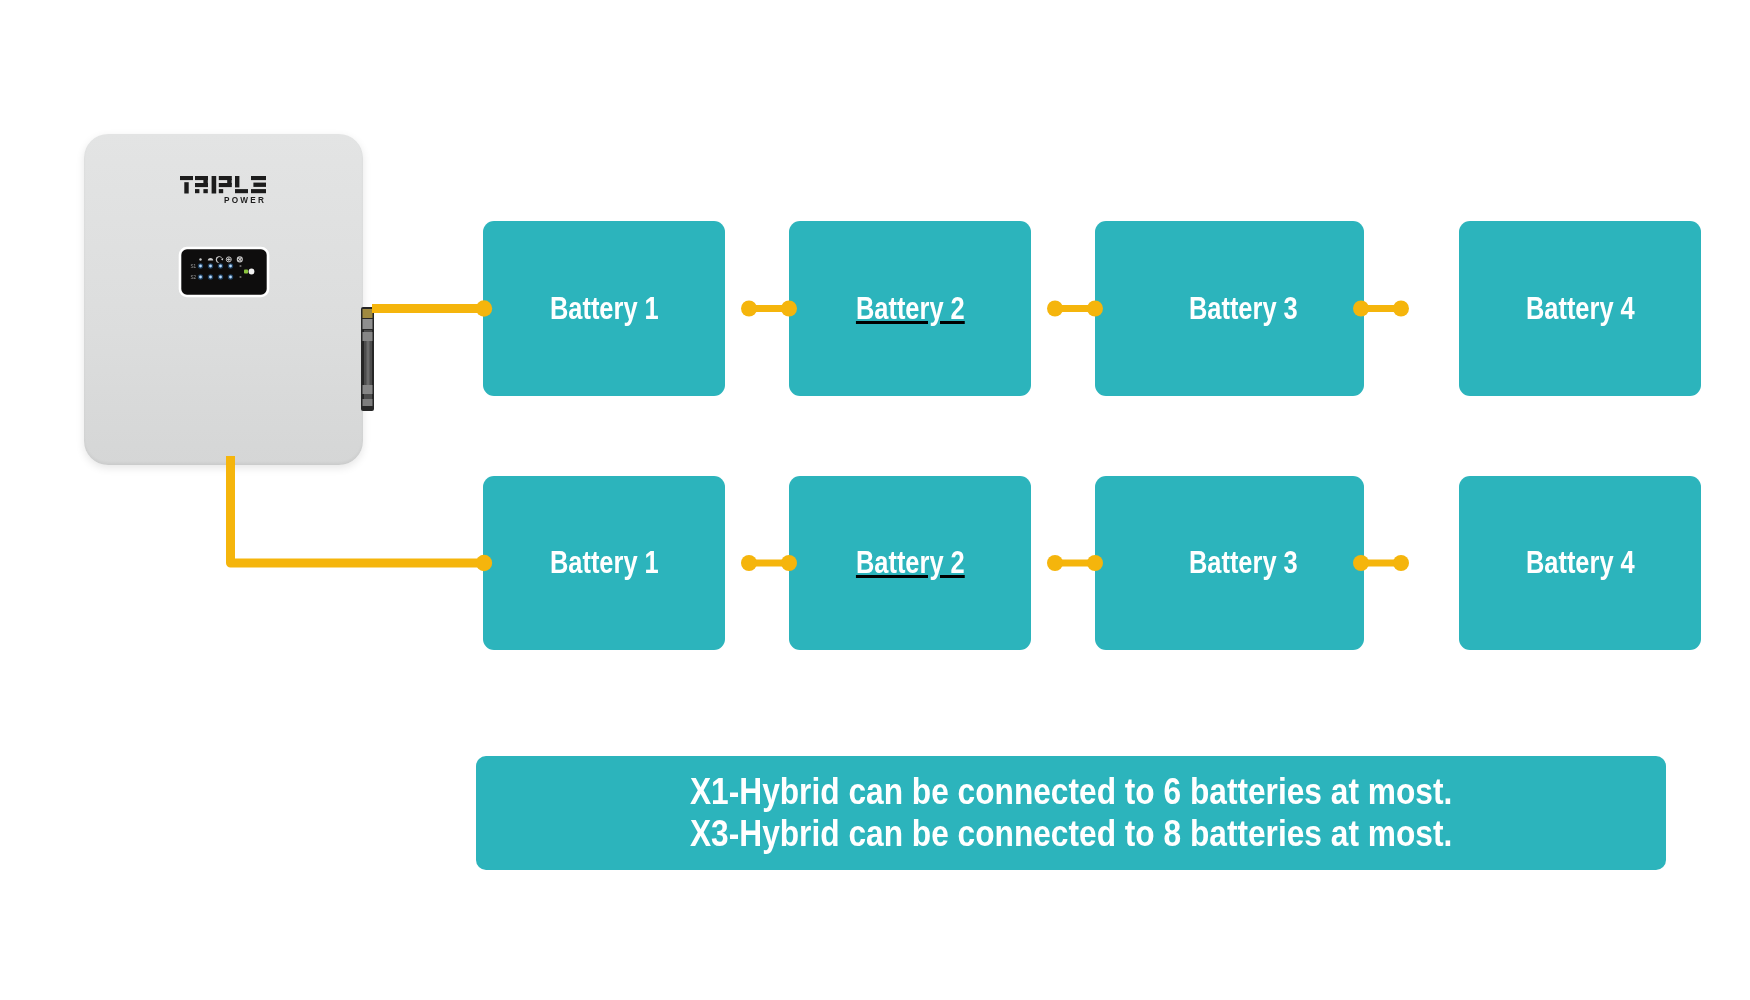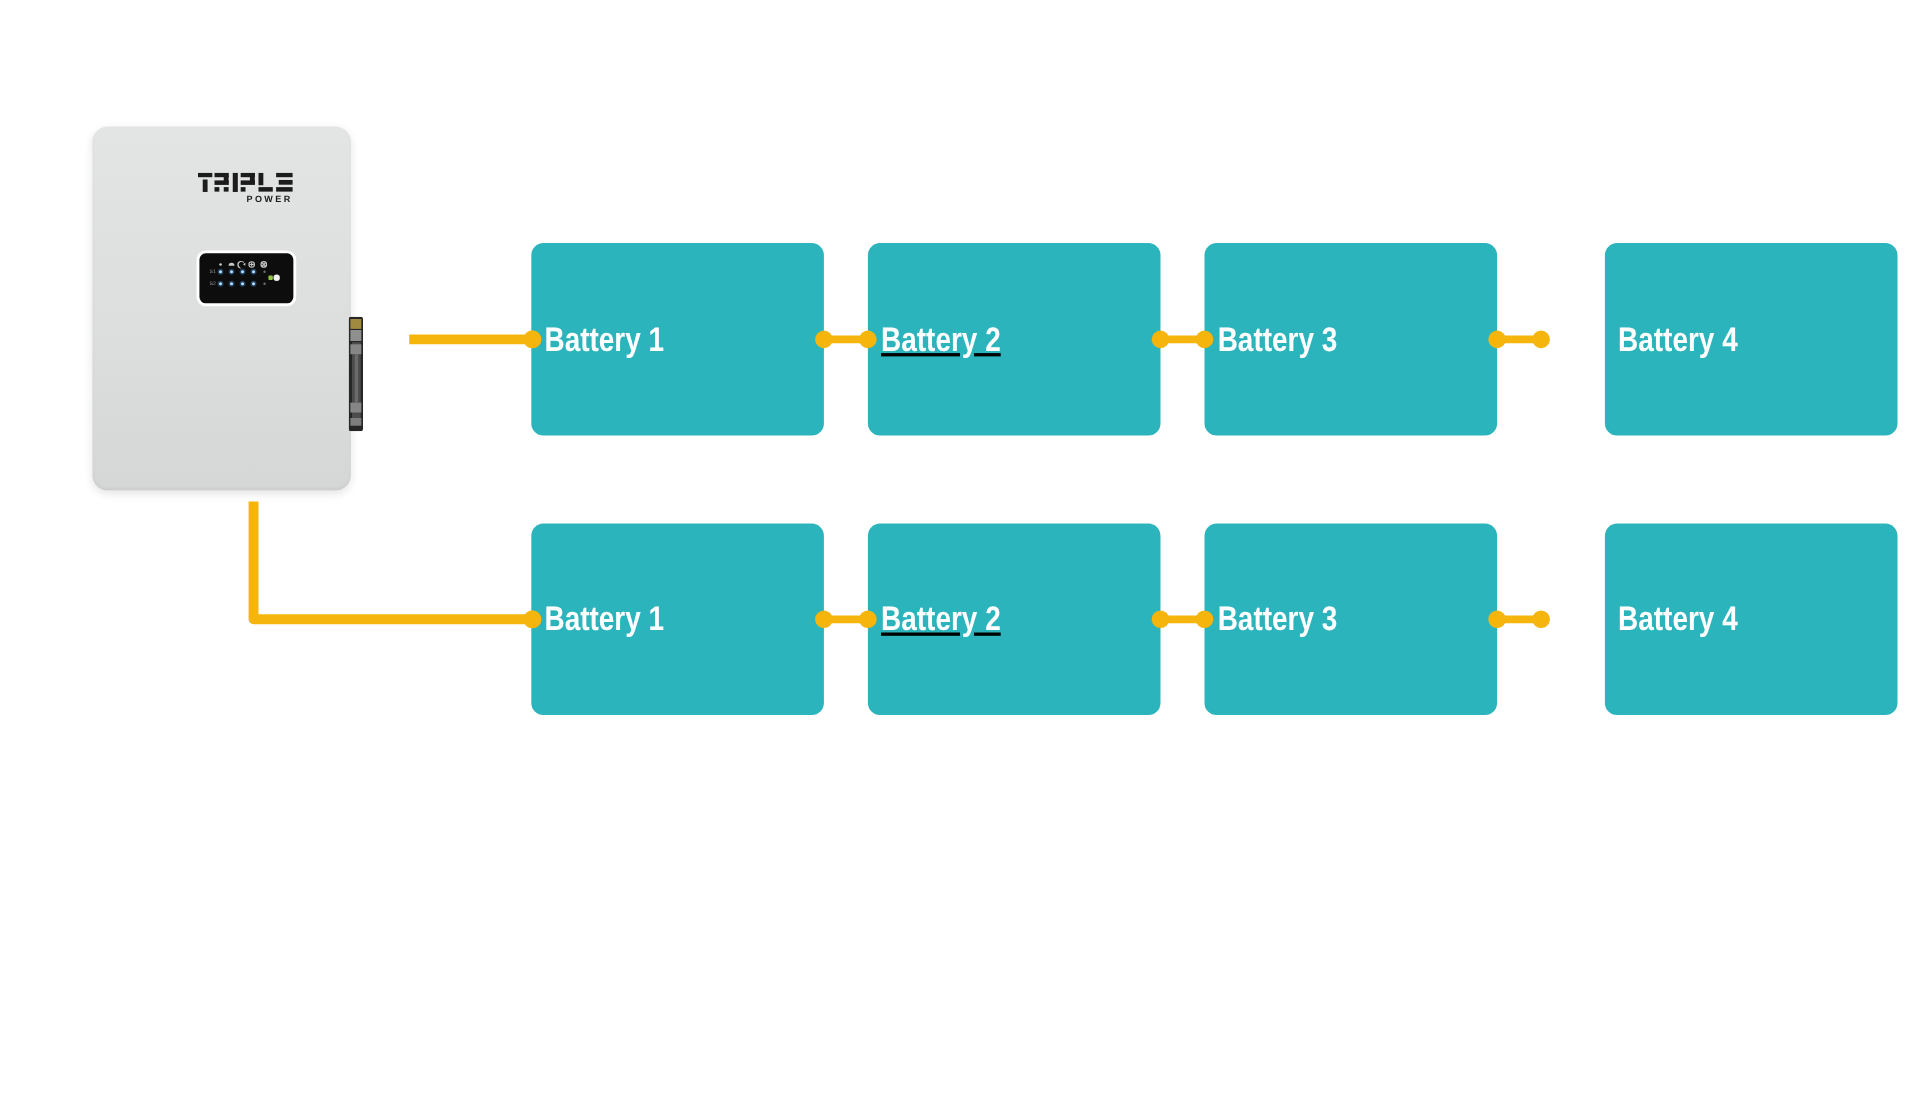--- a/index.html
+++ b/index.html
@@ -5,41 +5,41 @@
   html,body{margin:0;padding:0;}
   body{
     width:1750px;height:1000px;position:relative;overflow:hidden;
     background:#ffffff;
     font-family:"Liberation Sans", sans-serif;
   }
   .stage{position:absolute;left:0;top:0;width:1750px;height:1000px;}
 
   
   .device{
-    position:absolute;left:84px;top:115px;width:235px;height:331px;
+    position:absolute;left:84px;top:134px;width:279px;height:331px;
     background:linear-gradient(180deg,#e3e4e4 0%,#dcdddd 60%,#d5d6d6 100%);
-    border-radius:14px;
+    border-radius:24px;
     box-shadow:0 3px 8px rgba(0,0,0,0.10), inset 0 -2px 3px rgba(0,0,0,0.05);
   }
   .logo{position:absolute;left:96px;top:42px;width:92px;height:30px;}
   .panel-wrap{position:absolute;left:94px;top:112px;width:92px;height:52px;}
 
   
   .battery{
-    position:absolute;width:266px;height:175px;
+    position:absolute;width:242px;height:175px;
     background:#2cb4bc;
     border-radius:11px;
-    display:flex;align-items:center;justify-content:flex-start;
+    display:flex;align-items:center;justify-content:center;
   }
   .battery .label{
     color:#ffffff;font-size:31px;font-weight:bold;letter-spacing:0px;
     transform:scaleX(0.82);transform-origin:center;white-space:nowrap;
   }
   .row2{top:476px;height:174px;}
-  .b0{left:483px;} .b1{left:789px;text-decoration:underline;} .b2{left:1095px;} .b3{left:1459px;}
+  .b0{left:483px;} .b1{left:789px;text-decoration:underline;} .b2{left:1095px;padding-left:27px;} .b3{left:1459px;}
   .row1{top:221px;}
 
   
   .note{
     position:absolute;left:476px;top:756px;width:1190px;height:114px;
     background:#2cb4bc;border-radius:10px;
     display:flex;flex-direction:column;align-items:center;justify-content:center;
   }
   .note .nline{
     color:#ffffff;font-size:36px;font-weight:bold;line-height:42px;
@@ -171,20 +171,24 @@
   <div class="battery row2 b1">
       <span class="label">Battery 2</span>
     </div>
   <div class="battery row2 b2">
       <span class="label">Battery 3</span>
     </div>
   <div class="battery row2 b3">
       <span class="label">Battery 4</span>
     </div>
 
+  <div class="note">
+    <div class="nline">X1-Hybrid can be connected to 6 batteries at most.</div>
+    <div class="nline">X3-Hybrid can be connected to 8 batteries at most.</div>
+  </div>
 
   <svg class="wires" viewBox="0 0 1750 1000" aria-hidden="true">
     <g stroke="#f5b50c" fill="#f5b50c">
 
       <path d="M372 308.5 H 484" stroke-width="9" fill="none"></path>
       <circle cx="484" cy="308.5" r="8.2" stroke="none"></circle>
 
       <path d="M230.5 456 V 563 H 482" stroke-width="9" fill="none" stroke-linejoin="round"></path>
       <circle cx="484" cy="563" r="8.2" stroke="none"></circle>
 

